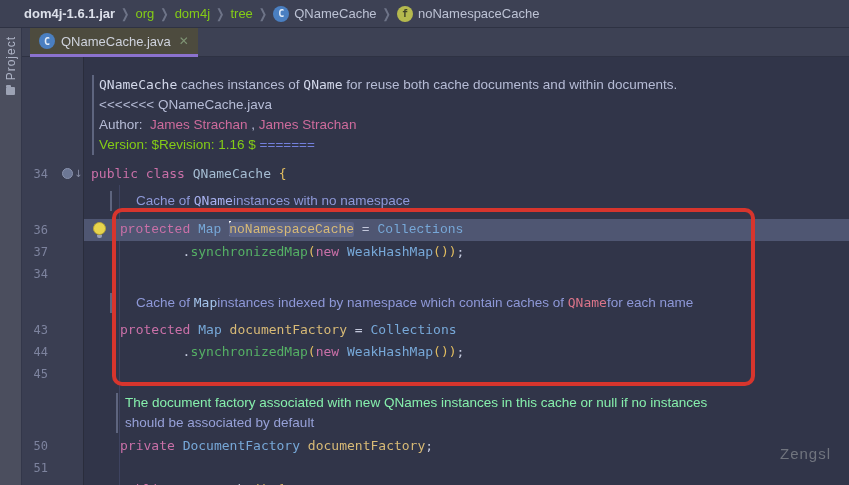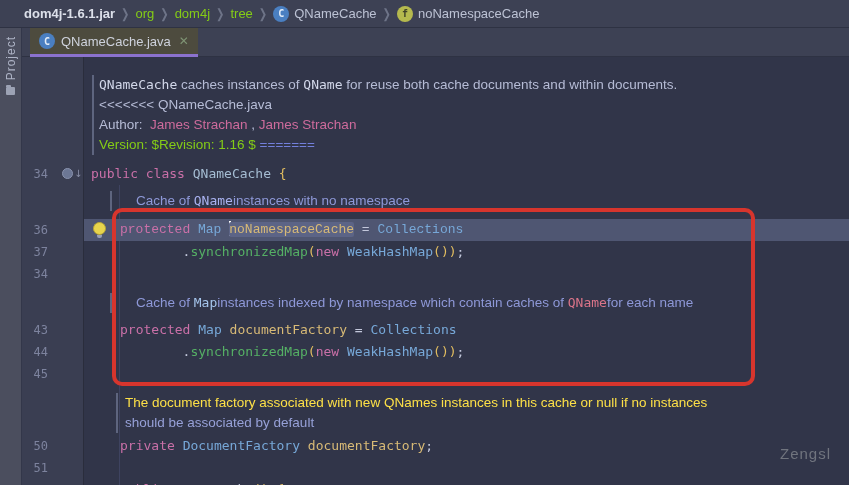--- a/index.html
+++ b/index.html
@@ -229,21 +229,21 @@
         <div class="c"><span class="" style="color: rgb(195, 200, 220);">        .</span><span class="" style="color: rgb(85, 176, 101);">synchronizedMap</span><span class="" style="color: rgb(227, 190, 96);">(</span><span class="" style="color: rgb(202, 112, 168);">new </span><span class="" style="color: rgb(119, 168, 216);">WeakHashMap</span><span class="" style="color: rgb(227, 190, 96);">())</span><span class="" style="color: rgb(195, 200, 220);">;</span></div>
       </div>
       <div class="row code lvl1">
         <div class="g">
           <span class="num">45</span>
         </div>
         <div class="c"></div>
       </div>
       <div class="row doc docC g8">
         <div class="g"></div>
-        <div class="c"><span class="" style="color: #fde047;">The document factory associated with new QNames instances in this cache or null if no instances</span></div>
+        <div class="c"><span class="" style="color: #86efac;">The document factory associated with new QNames instances in this cache or null if no instances</span></div>
       </div>
       <div class="row doc docC">
         <div class="g"></div>
         <div class="c"><span class="" style="color: rgb(151, 161, 216);">should be associated by default</span></div>
       </div>
       <div class="row code lvl1 g2">
         <div class="g">
           <span class="num">50</span>
         </div>
         <div class="c"><span class="" style="color: rgb(202, 112, 168);">private </span><span class="" style="color: rgb(119, 168, 216);">DocumentFactory </span><span class="" style="color: rgb(216, 186, 118);">documentFactory</span><span class="" style="color: rgb(195, 200, 220);">;</span></div>

